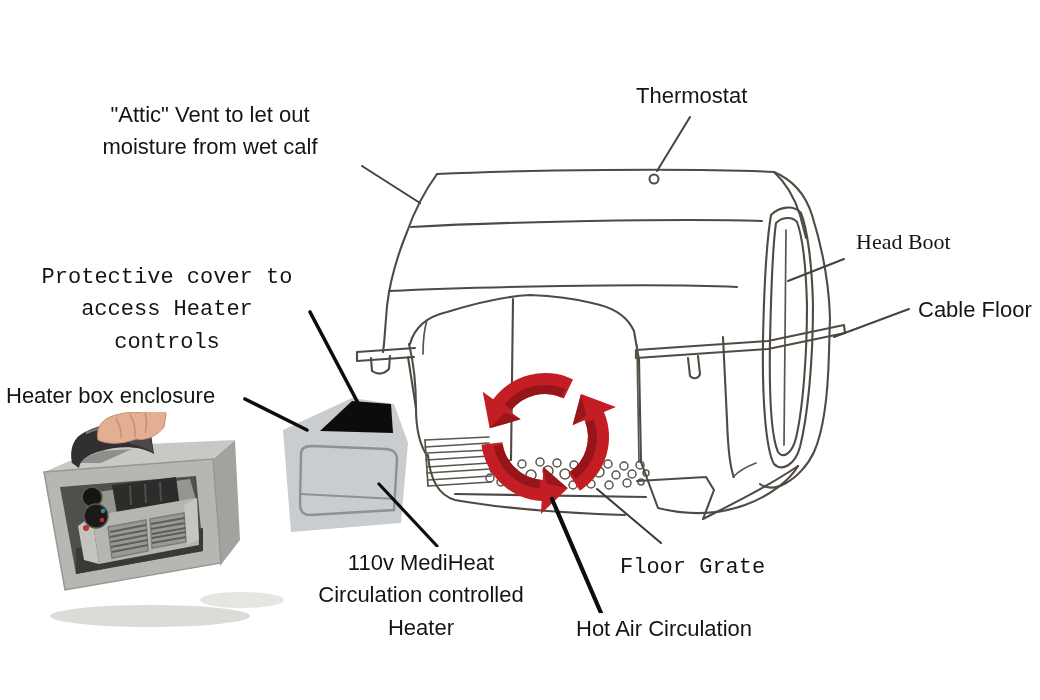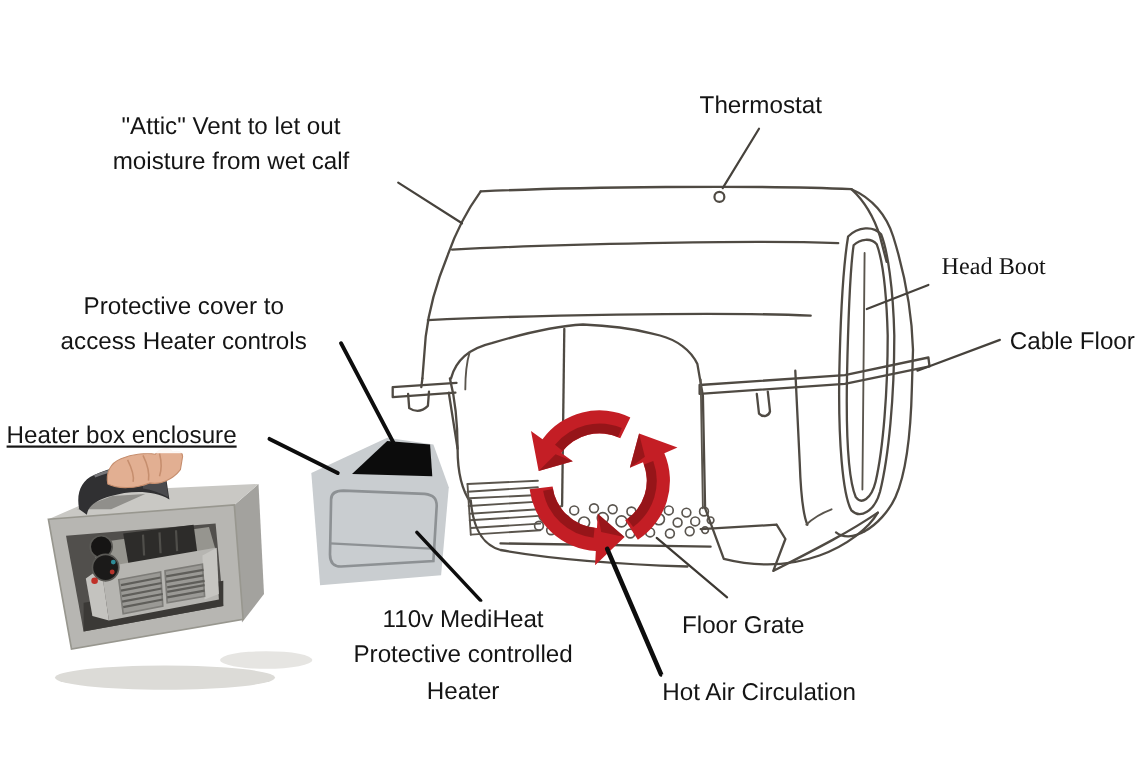--- a/index.html
+++ b/index.html
@@ -192,26 +192,26 @@
 
   <div class="lbl center" style="left:58px;top:99px;width:304px;">"Attic" Vent to let out
 moisture from wet calf</div>
 
   <div class="lbl" style="left:636px;top:80px;">Thermostat</div>
 
   <div class="lbl" style="left:856px;top:226px;font-family:Liberation Serif, serif;">Head Boot</div>
 
   <div class="lbl" style="left:918px;top:294px;">Cable Floor</div>
 
-  <div class="lbl center" style="left:32px;top:262px;width:270px;">Protective cover to
+  <div class="lbl center" style="left:32px;top:262px;width:270px;font-family:Liberation Mono, monospace;">Protective cover to
 access Heater controls</div>
 
-  <div class="lbl" style="left:6px;top:380px;text-decoration:underline;">Heater box enclosure</div>
+  <div class="lbl" style="left:6px;top:380px;">Heater box enclosure</div>
 
   <div class="lbl center" style="left:298px;top:547px;width:246px;">110v MediHeat
-Protective controlled
+Circulation controlled
 Heater</div>
 
-  <div class="lbl" style="left:620px;top:552px;">Floor Grate</div>
-
-  <div class="lbl" style="left:576px;top:613px;margin-left:26px;">Hot Air Circulation</div>
+  <div class="lbl" style="left:620px;top:552px;font-family:Liberation Mono, monospace;">Floor Grate</div>
+
+  <div class="lbl" style="left:576px;top:613px;">Hot Air Circulation</div>
 
 </div>
 
 </body></html>

